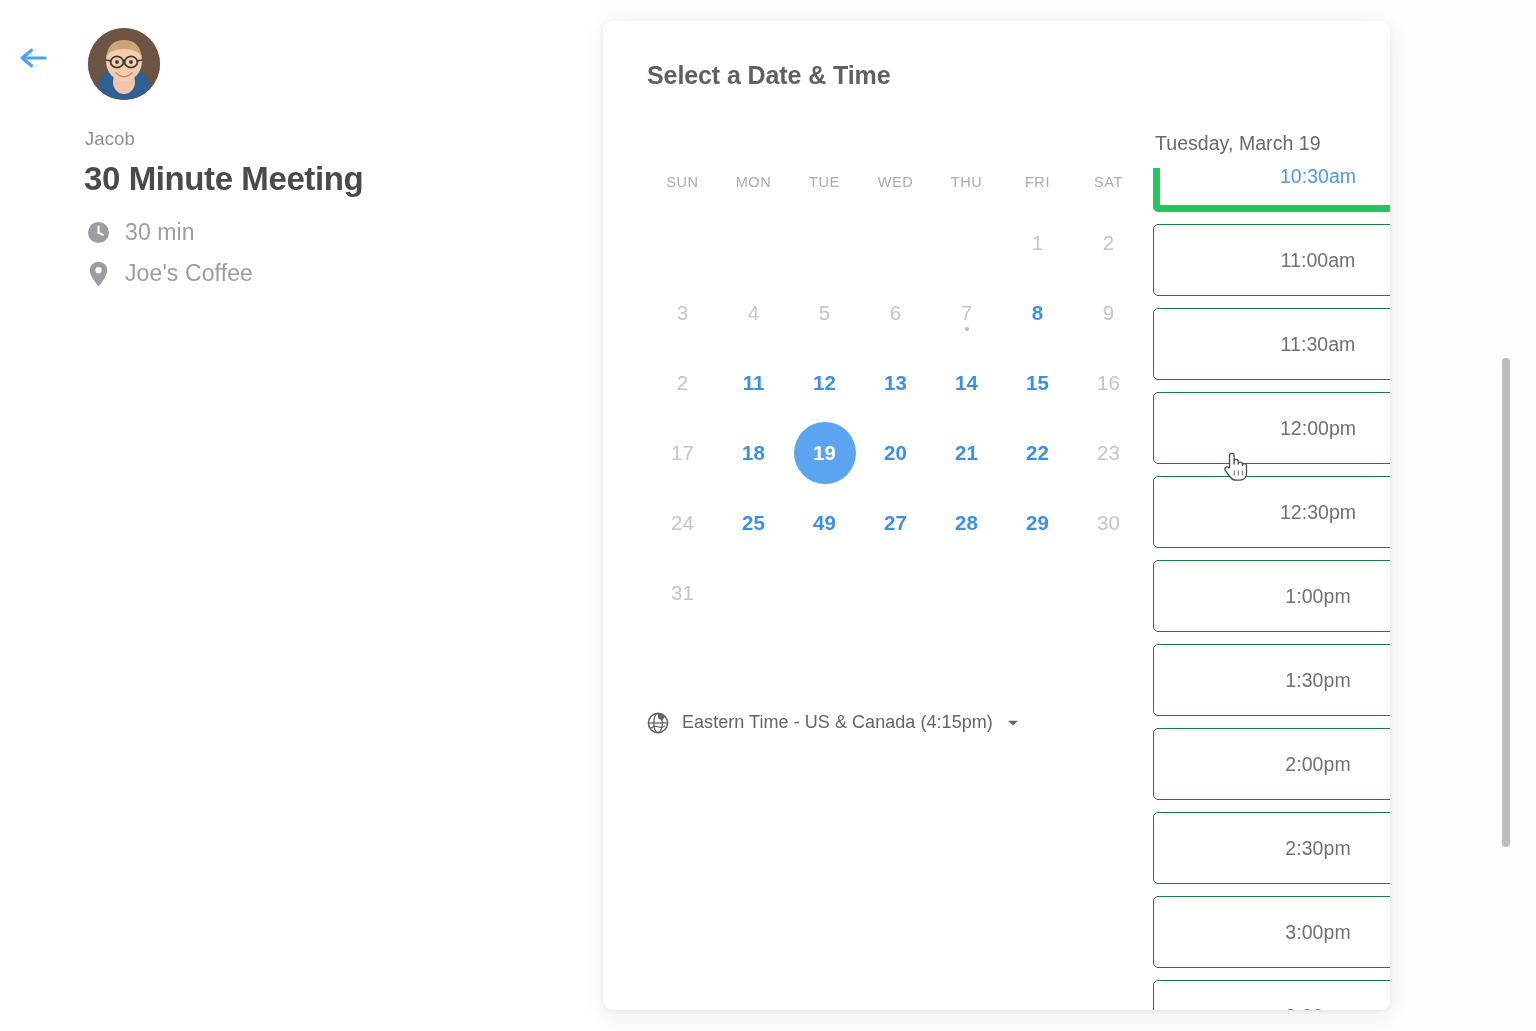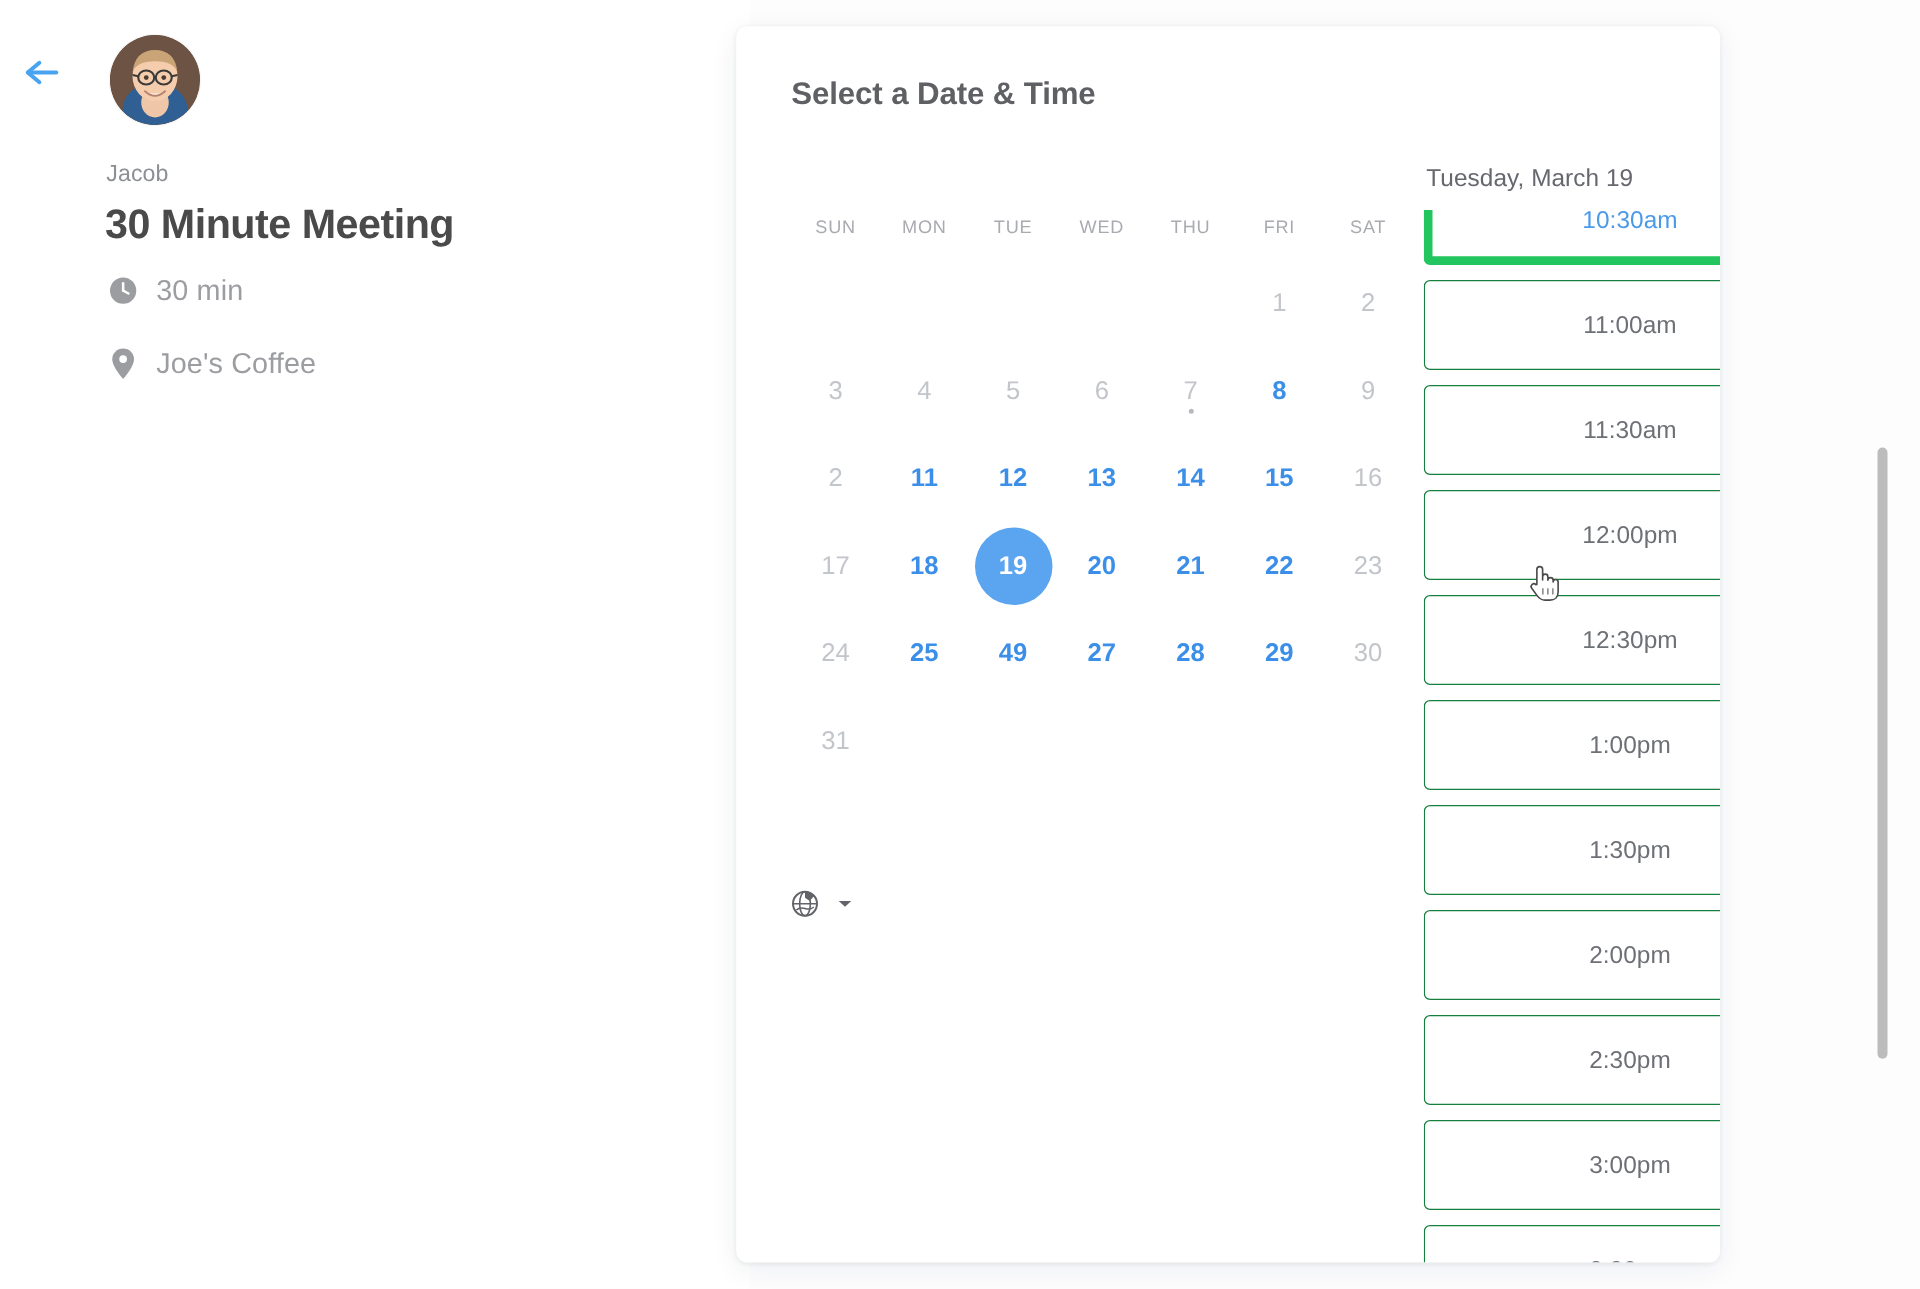--- a/index.html
+++ b/index.html
@@ -66,37 +66,37 @@
   }
 
   .meta-row {
     position: absolute;
     left: 86px;
     display: flex;
     align-items: center;
     gap: 14px;
   }
   .meta-row.duration { top: 219px; }
-  .meta-row.location { top: 277px; }
+  .meta-row.location { top: 260px; }
 
   .meta-icon {
     width: 25px; height: 27px;
     display: flex; align-items: center; justify-content: center;
     flex: 0 0 auto;
   }
   .meta-text {
     font-size: 23px;
     color: #9b9da1;
     letter-spacing: 0.1px;
   }
 
   
   .card {
     position: absolute;
-    left: 589px; top: 21px;
+    left: 603px; top: 21px;
     width: 787px; height: 989px;
     background: #ffffff;
     border-radius: 9px;
     box-shadow: 0 1px 4px rgba(31,45,61,0.08), 0 5px 22px rgba(31,45,61,0.07);
     overflow: hidden;
   }
 
   .card-title {
     position: absolute;
     left: 44px; top: 40px;
@@ -494,20 +494,21 @@
     <div class="timezone">
       <span class="meta-icon">
         <svg width="22" height="22" viewBox="0 0 22 22">
           <circle cx="11" cy="11" r="9.6" fill="none" stroke="#62646a" stroke-width="1.6"></circle>
           <ellipse cx="11" cy="11" rx="4.3" ry="9.6" fill="none" stroke="#62646a" stroke-width="1.3"></ellipse>
           <line x1="1.6" y1="11" x2="20.4" y2="11" stroke="#62646a" stroke-width="1.3"></line>
           <path d="M4 16 q3 -2.6 7 -1.2 q4 1.4 7 -1.2" fill="none" stroke="#62646a" stroke-width="1.2"></path>
           <path d="M11 1.4 a9.6 9.6 0 0 1 7.2 3.3 l-3.4 4 -3.8 -2.6 z" fill="#62646a"></path>
         </svg>
       </span>
+      <span class="tz-text">Eastern Time - US &amp; Canada (4:15pm)</span>
       <span class="tz-caret">
         <svg width="12" height="8" viewBox="0 0 12 8">
           <path d="M1 1.8 L6 6.4 L11 1.8" fill="#62646a"></path>
         </svg>
       </span>
     </div>
 
     <div class="slots-col">
       <div class="slots-date">Tuesday, March 19</div>
       <div class="slots-viewport">

